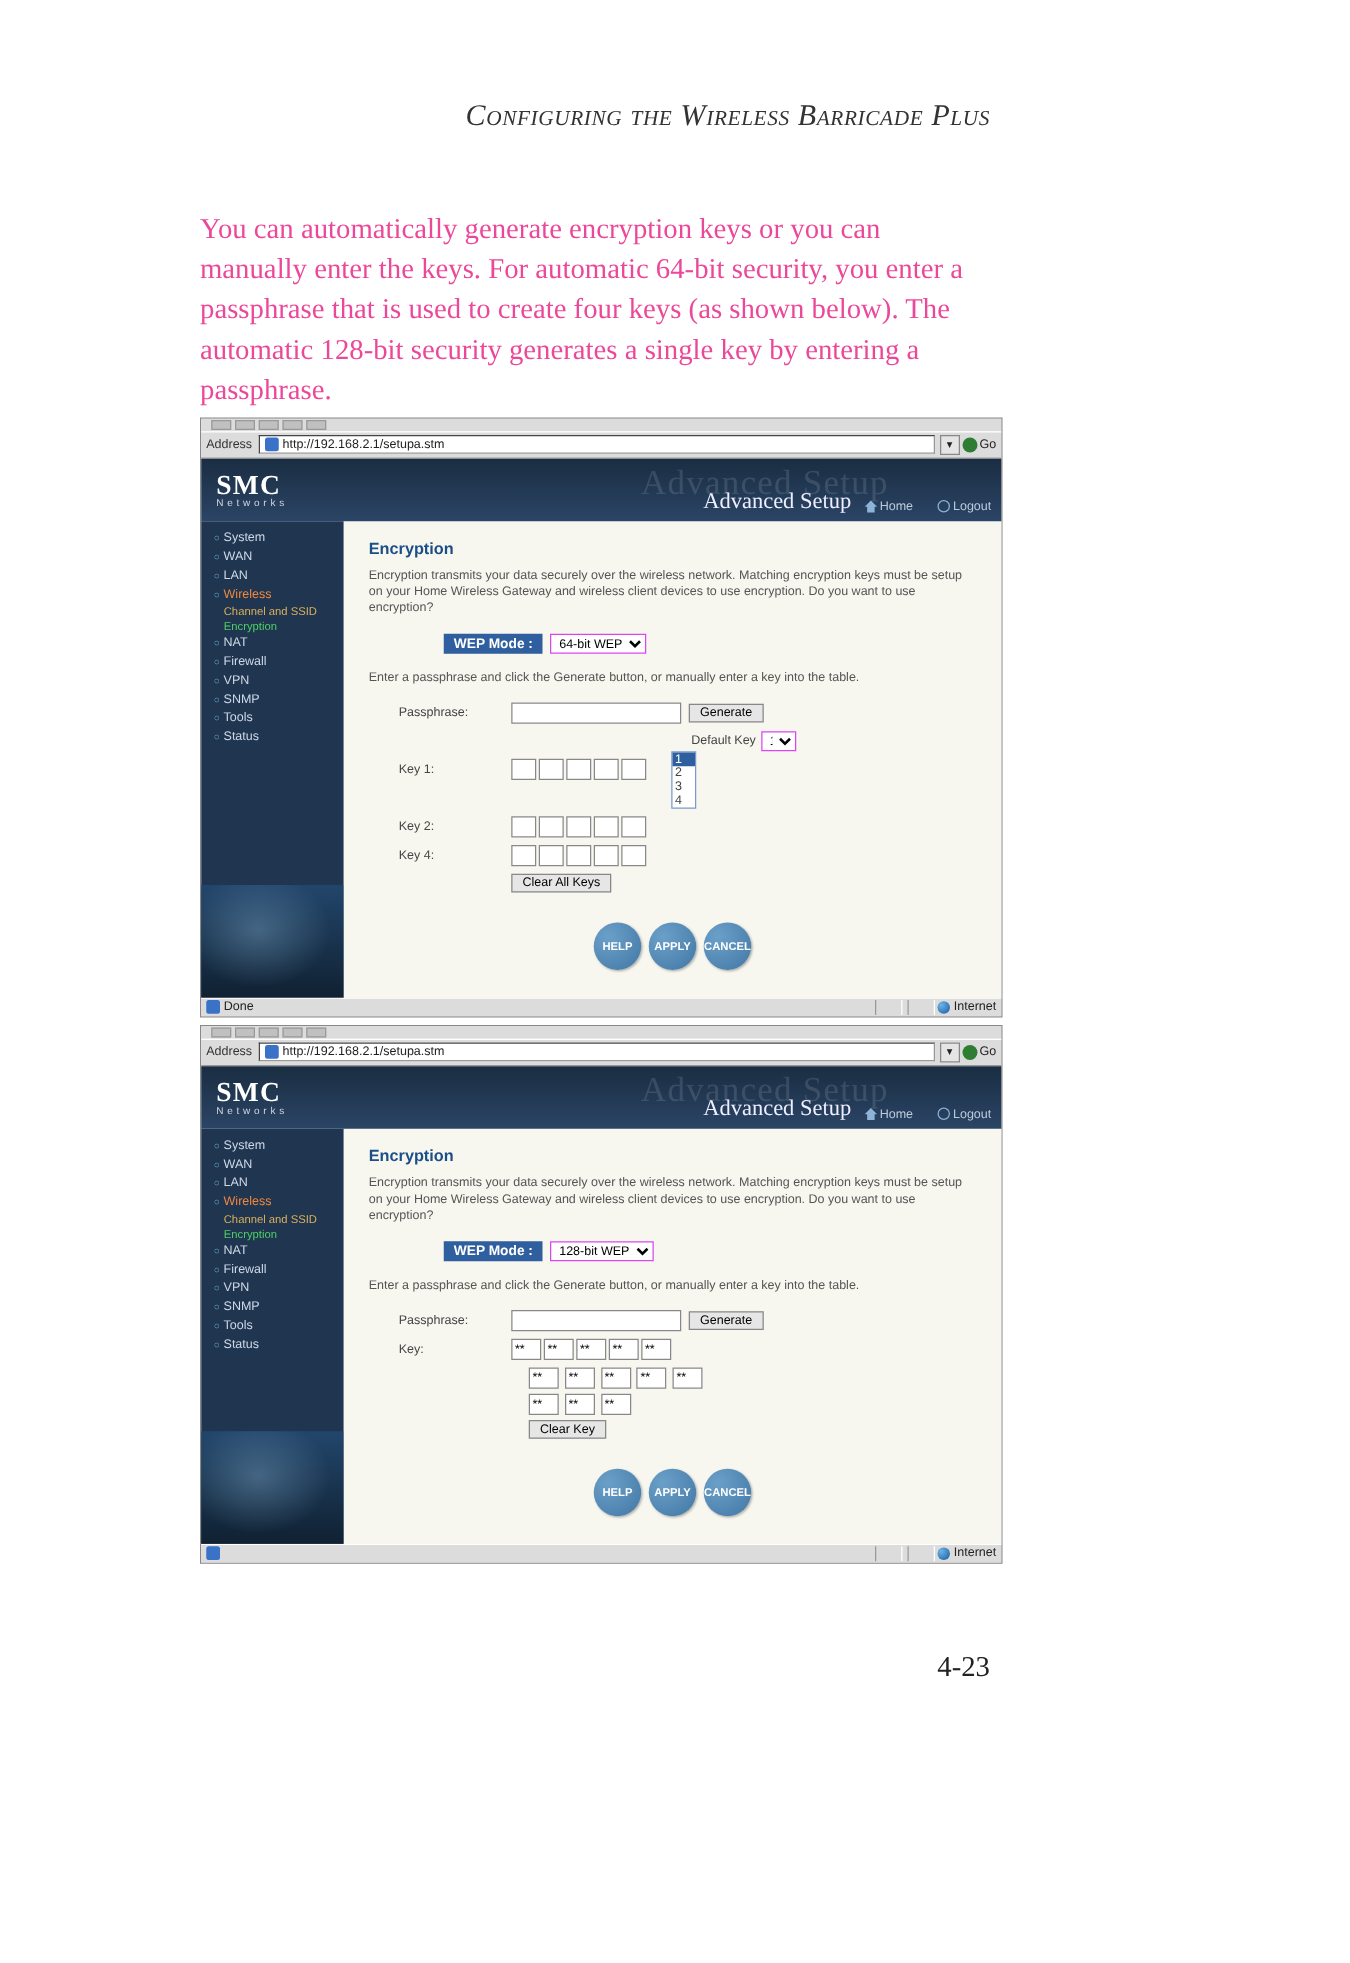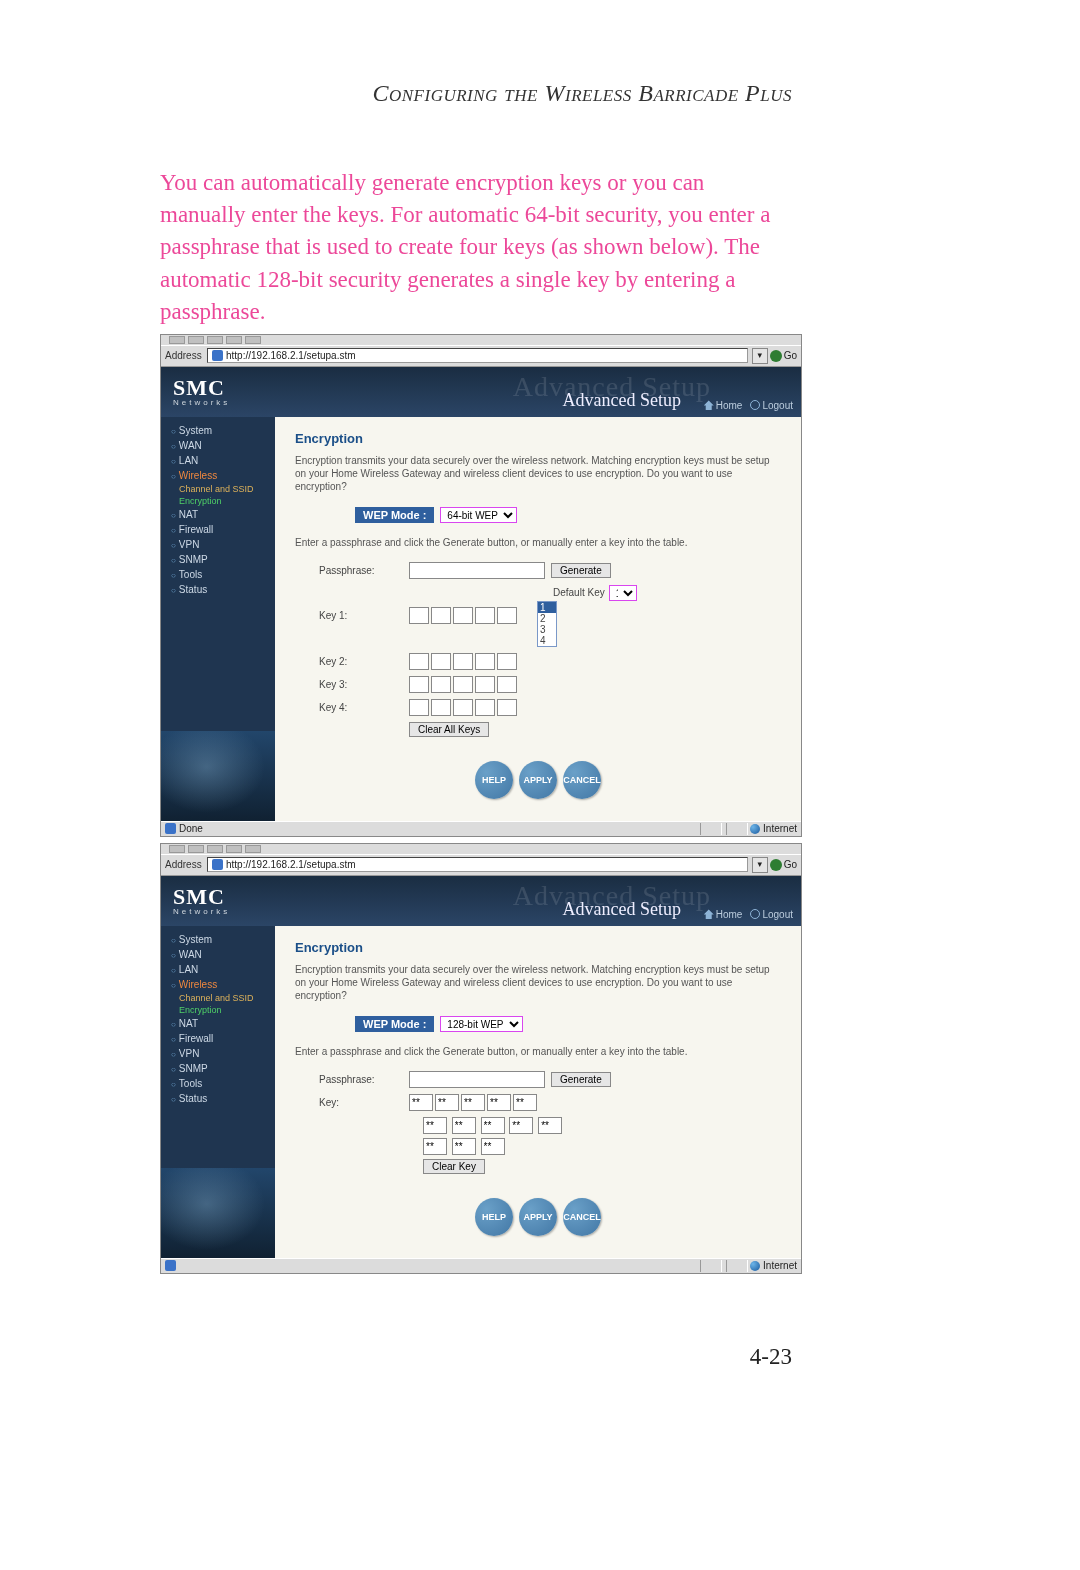--- a/index.html
+++ b/index.html
@@ -123,21 +123,21 @@
     right: 120px; bottom: 6px;
     font-size: 18px;
     color:#eef;
     font-family: Georgia, serif;
   }
   .hdr-links {
     position:absolute;
     right: 8px; bottom: 6px;
     font-size: 10px;
     color:#bcd;
-    display:flex; gap:8px;
+    display:flex; gap:20px;
   }
   .hdr-link { display:flex; align-items:center; gap:2px; }
   .home-ic { width:10px;height:10px; background:#8db3d6; clip-path: polygon(50% 0,100% 50%,80% 50%,80% 100%,20% 100%,20% 50%,0 50%); }
   .logout-ic { width:10px;height:10px;border:1px solid #8db3d6;border-radius:50%; box-sizing:border-box;}
 
   
   .layout {
     display:flex;
     background:#eef;
   }
@@ -418,28 +418,20 @@
 
           <div class="form-row">
             <span class="fr-label">Key 2:</span>
             <input class="txtbox tiny" style="">
             <input class="txtbox tiny" style="">
             <input class="txtbox tiny" style="">
             <input class="txtbox tiny" style="">
             <input class="txtbox tiny" style="">
           </div>
           <div class="form-row">
-            <span class="fr-label">Key 3:</span>
-            <input class="txtbox tiny" style="">
-            <input class="txtbox tiny" style="">
-            <input class="txtbox tiny" style="">
-            <input class="txtbox tiny" style="">
-            <input class="txtbox tiny" style="">
-          </div>
-          <div class="form-row">
             <span class="fr-label">Key 4:</span>
             <input class="txtbox tiny" style="">
             <input class="txtbox tiny" style="">
             <input class="txtbox tiny" style="">
             <input class="txtbox tiny" style="">
             <input class="txtbox tiny" style="">
           </div>
           <div class="form-row">
             <span class="fr-label"></span>
             <button class="btn">Clear All Keys</button>

